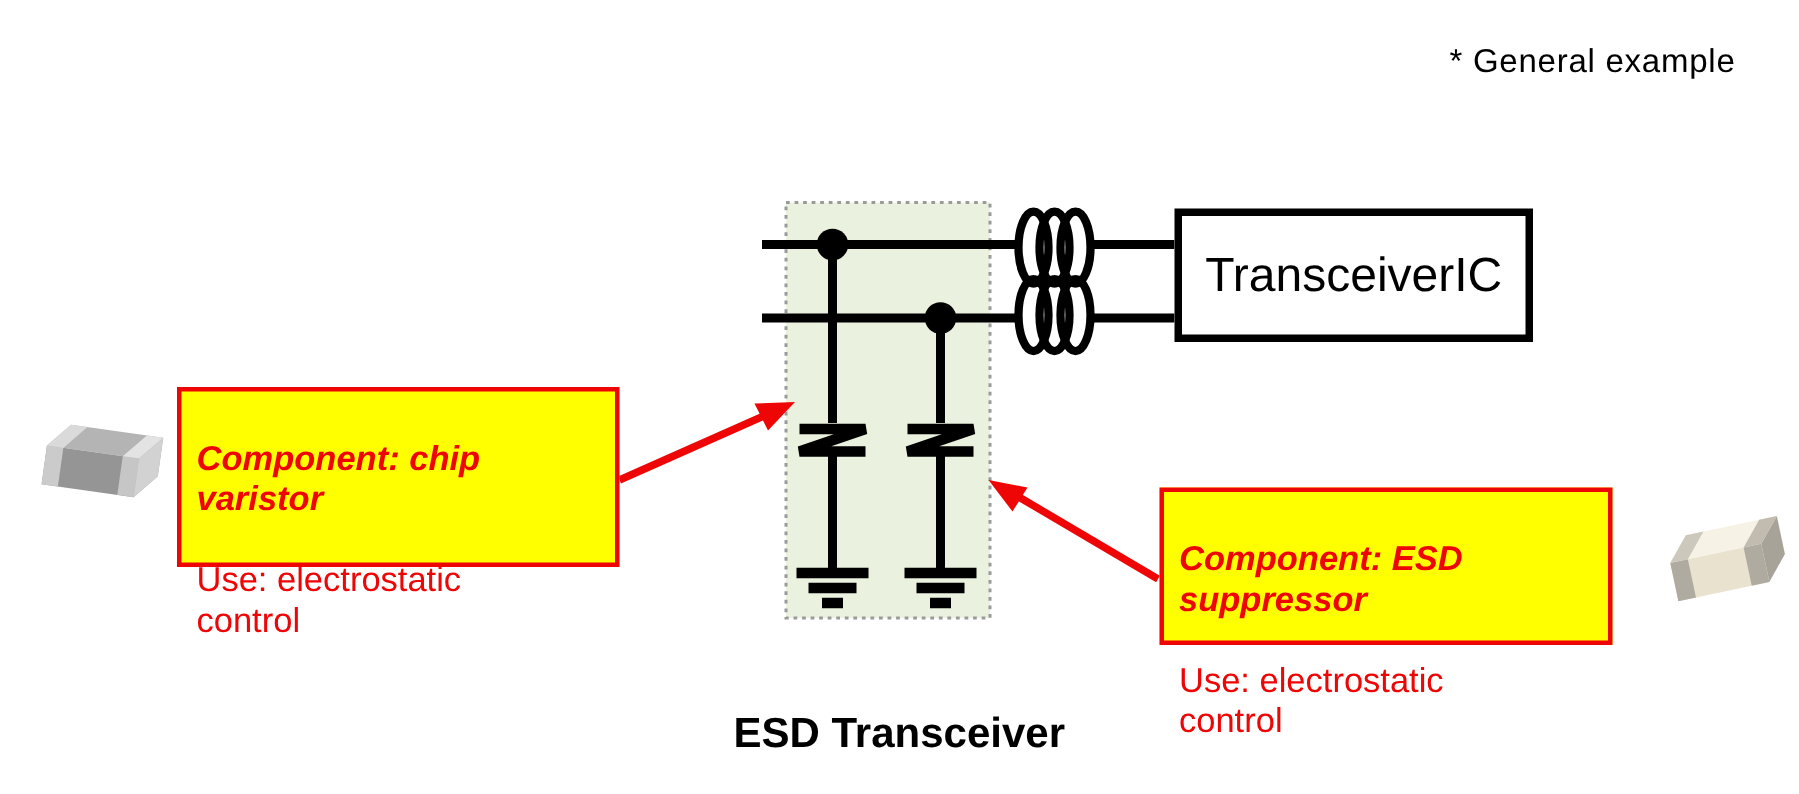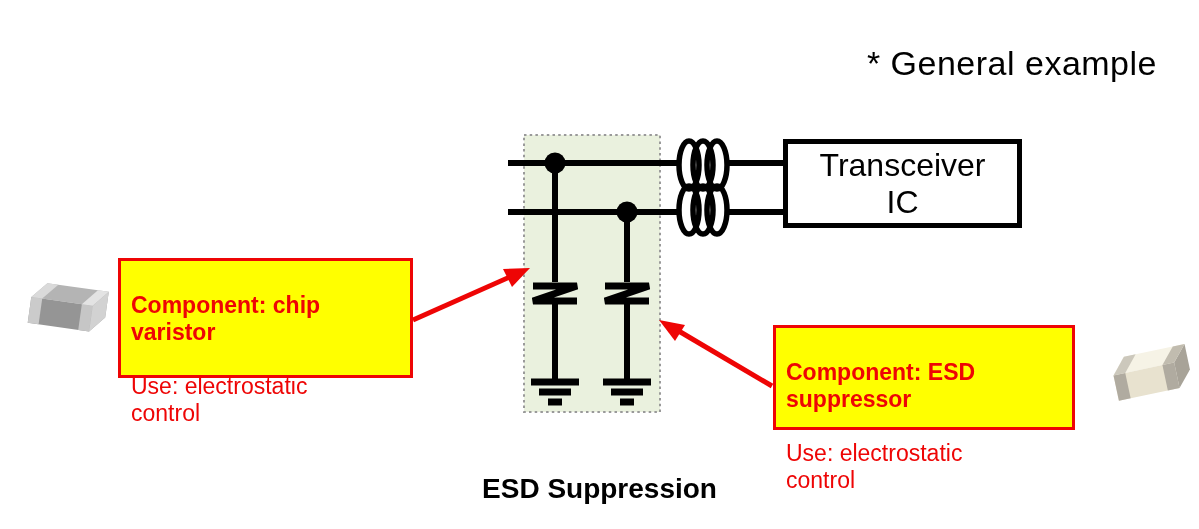--- a/index.html
+++ b/index.html
@@ -10,44 +10,44 @@
     --text:#000000;
   }
   html,body{margin:0;padding:0;background:#ffffff;}
   .canvas{
     position:relative;width:1199px;height:529px;overflow:hidden;
     background:#ffffff;
     font-family:"Liberation Sans","DejaVu Sans",sans-serif;
     color:var(--text);
   }
   .title{
-    position:absolute;top:44px;right:42px;
-    font-size:34px;letter-spacing:0.5px;white-space:nowrap;margin-left:38px;
+    position:absolute;top:28px;right:42px;
+    font-size:22px;letter-spacing:0.5px;white-space:nowrap;margin-left:38px;
   }
   .circuit-svg{position:absolute;left:0;top:0;width:1199px;height:529px;}
   .hl{fill:var(--highlight-bg);stroke:#9a9a9a;stroke-width:2;stroke-dasharray:2.5 3.2;}
   .wire{stroke:var(--wire);stroke-width:6;fill:none;}
   .wire-thick{stroke:var(--wire);stroke-width:7;fill:none;}
   .coil{stroke:var(--wire);stroke-width:5.5;fill:none;}
   .dot{fill:var(--wire);}
   .arrow-line{stroke:var(--accent);stroke-width:5;fill:none;}
   .arrow-head{fill:var(--accent);}
   .ic-box{
     position:absolute;left:783px;top:139px;width:239px;height:89px;
     box-sizing:border-box;border:5px solid #000;background:#fff;
-    display:flex;flex-direction:column;align-items:center;justify-content:center;
+    display:flex;flex-direction:row;align-items:center;justify-content:center;
     font-size:32px;line-height:1.15;text-align:center;
   }
   .callout{
     position:absolute;box-sizing:border-box;
     background:var(--callout-bg);border:3px solid var(--accent);
     color:var(--accent);font-size:23px;line-height:1.17;
     padding:4px 10px;white-space:pre-line;
   }
-  .callout .b{font-weight:bold;display:block;white-space:pre-line;}
+  .callout .b{font-weight:bold;display:block;white-space:pre-line;font-style:italic;}
   .callout .u{display:block;white-space:pre-line;}
   .callout-left{left:118px;top:258px;width:295px;height:120px;}
   .callout-right{left:773px;top:325px;width:302px;height:105px;}
   .caption{
     position:absolute;left:0;top:473px;width:1199px;
     text-align:center;font-size:28px;font-weight:bold;
   }
   .photo{position:absolute;}
   .photo-left{left:14px;top:266px;width:104px;height:86px;}
   .photo-right{left:1100px;top:328px;width:98px;height:92px;}
@@ -150,15 +150,15 @@
       <polygon points="14,40 76,40 90,24 28,24" fill="#f6f3e6"></polygon>
       <rect x="14" y="40" width="62" height="26" fill="#e8e2cf"></rect>
       <polygon points="76,40 90,24 90,50 76,66" fill="#a8a398"></polygon>
       <rect x="14" y="40" width="12" height="26" fill="#b0aba0"></rect>
       <polygon points="14,40 26,40 40,24 28,24" fill="#ccc8bc"></polygon>
       <rect x="64" y="40" width="12" height="26" fill="#b0aba0"></rect>
       <polygon points="64,40 76,40 90,24 78,24" fill="#c1bcaf"></polygon>
     </g>
   </svg>
 
-  <div class="caption">ESD Suppression</div>
+  <div class="caption">ESD Transceiver</div>
 
 </div>
 
 </body></html>

